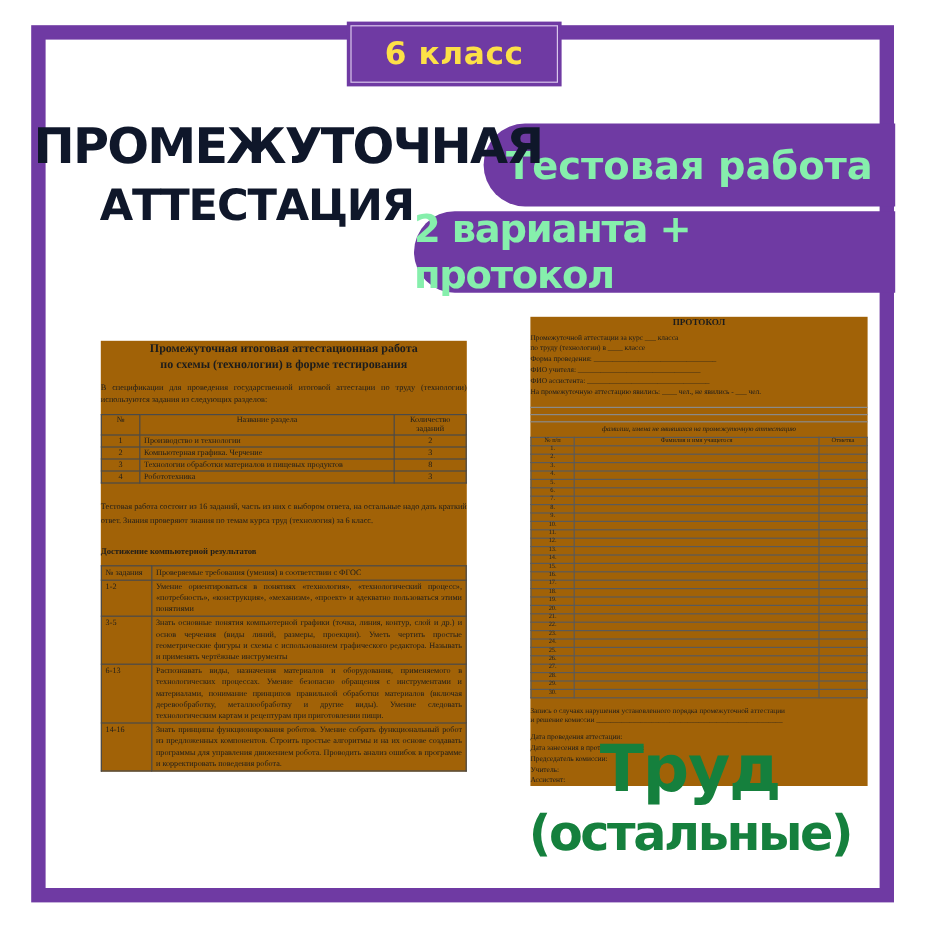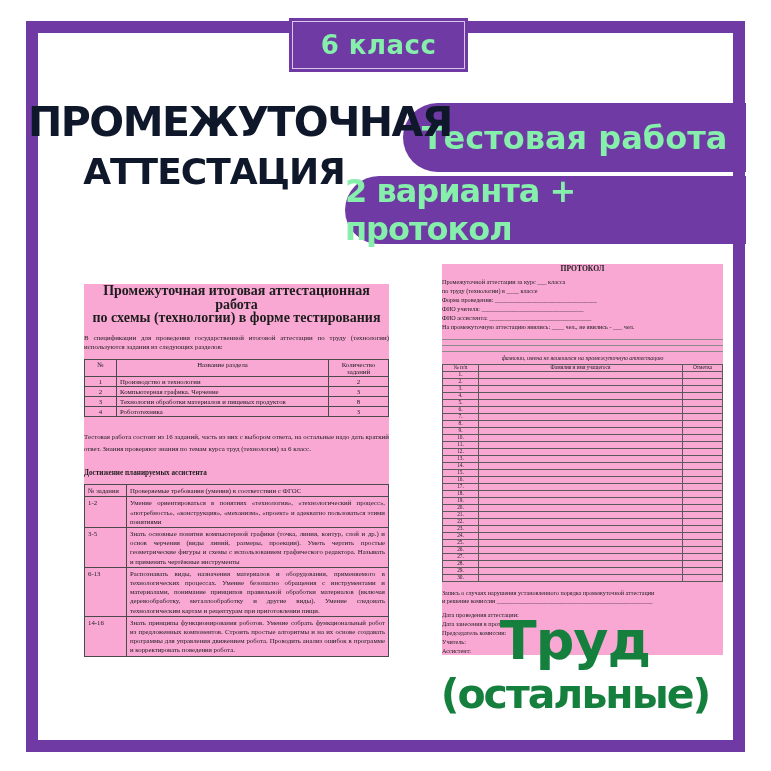--- a/index.html
+++ b/index.html
@@ -8,37 +8,37 @@
 
   .canvas { position:absolute; inset:0; width:771px; height:771px; background:#fff; }
 
   
   .frame { position:absolute; left:26px; top:21px; width:719px; height:731px;
            border:12px solid #6f3aa3; }
 
   .badge { position:absolute; left:289px; top:18px; width:179px; height:54px;
            background:#6f3aa3; display:flex; align-items:center; justify-content:center; z-index:5; }
   .badge-inner { position:absolute; inset:3px; border:1px solid #d9c6ec; pointer-events:none; }
-  .badge-label { color:#86efac; font-size:26px; font-weight:bold; letter-spacing:.5px; }
+  .badge-label { color:#fde047; font-size:26px; font-weight:bold; letter-spacing:.5px; }
 
   .main-title { position:absolute; left:28px; top:96px; width:372px; text-align:center;
                 color:#0f172a; font-weight:bold; z-index:4; }
   .main-title .t1 { font-size:41px; letter-spacing:-1.5px; line-height:52px; }
   .main-title .t2 { font-size:36px; letter-spacing:-1px; line-height:48px; }
 
   .pill { position:absolute; background:#6f3aa3; color:#86efac; display:flex;
           align-items:center; justify-content:center; font-weight:bold; z-index:3; }
   .pill-1 { left:403px; top:103px; width:343px; height:69px; border-radius:35px 0 0 35px; font-size:32px; }
   .pill-2 { left:345px; top:176px; width:401px; height:68px; border-radius:34px 0 0 34px; font-size:32px; letter-spacing:-1px; }
 
   
-  .doc { position:absolute; background:#f9a8d4; font-family:"Liberation Serif", serif; color:#1c1c1c; }
+  .doc { position:absolute; background:#a16207; font-family:"Liberation Serif", serif; color:#1c1c1c; }
 
   .doc-left { left:84px; top:284px; width:305px; }
-  .doc-left .doc-titles { text-align:center; font-weight:bold; font-size:14px; line-height:13.5px; }
+  .doc-left .doc-titles { text-align:center; font-weight:bold; font-size:10px; line-height:13.5px; }
   .doc-left p { font-size:6.9px; line-height:9.6px; text-align:justify; margin-top:8px; }
   .doc-left p.sp { line-height:12.2px; margin-top:14px; }
 
   table { border-collapse:collapse; width:100%; }
   .doc-left table { margin-top:7px; font-size:6.8px; }
   .doc-left th, .doc-left td { border:1px solid #4a4a4a; padding:1px 3px; vertical-align:top; }
   .doc-left th { font-weight:normal; text-align:center; }
   .t-sections td.c { text-align:center; }
   .t-sections .col-num { width:32px; }
   .t-sections .col-cnt { width:60px; }
@@ -133,21 +133,21 @@
           <tr>
             <td class="c">4</td>
             <td>Робототехника</td>
             <td class="c">3</td>
           </tr>
         </tbody>
     </table>
 
     <p class="sp">Тестовая работа состоит из 16 заданий, часть из них с выбором ответа, на остальные надо дать краткий ответ. Знания проверяют знания по темам курса труд (технология) за 6 класс.</p>
 
-    <div class="results-heading">Достижение планируемых ассистента</div>
+    <div class="results-heading">Достижение компьютерной результатов</div>
 
     <table class="t-results">
       <thead>
         <tr>
           <th class="col-task">№ задания</th>
           <th>Проверяемые требования (умения) в соответствии с ФГОС</th>
         </tr>
       </thead>
       <tbody>
 

